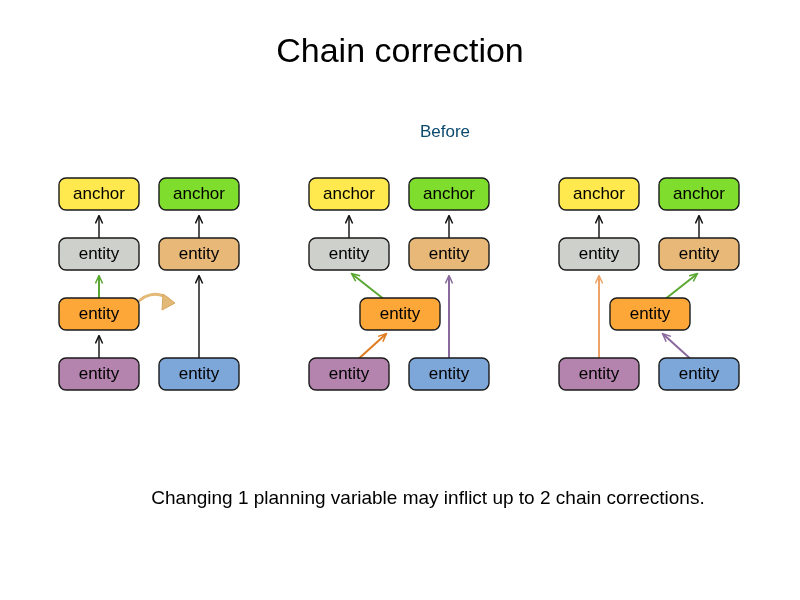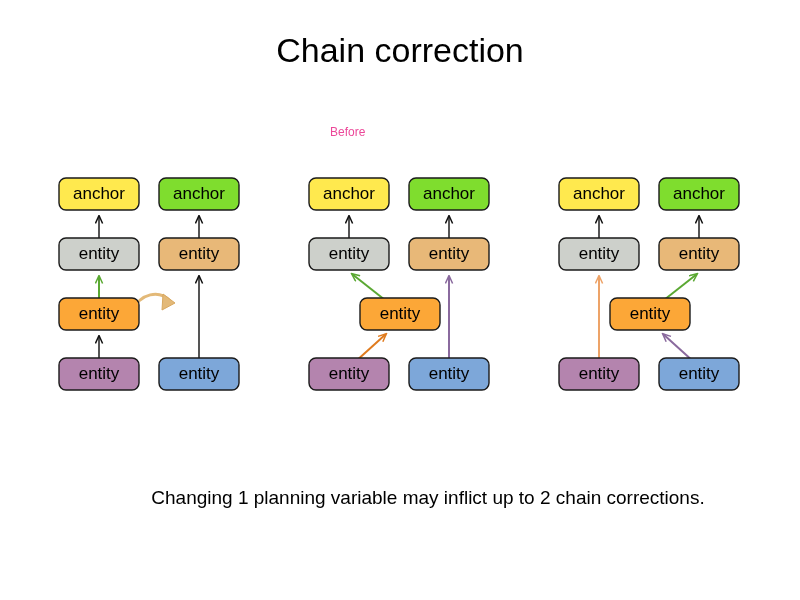--- a/index.html
+++ b/index.html
@@ -26,24 +26,24 @@
     top: 28px;
     width: 800px;
     text-align: center;
     font-size: 34px;
     line-height: 44px;
     color: #000;
   }
   .panel-label {
     position: absolute;
     top: 120px;
-    font-size: 12px;
+    font-size: 17px;
     line-height: 24px;
-    text-align: left;
-    color: #ec4899;
+    text-align: right;
+    color: #0c4a6e;
   }
   #label-before { left: 330px; width: 140px; }
   #label-after  { left: 580px; width: 140px; }
 
   #caption {
     position: absolute;
     left: 0;
     top: 484px;
     width: 800px;
     text-align: center;

